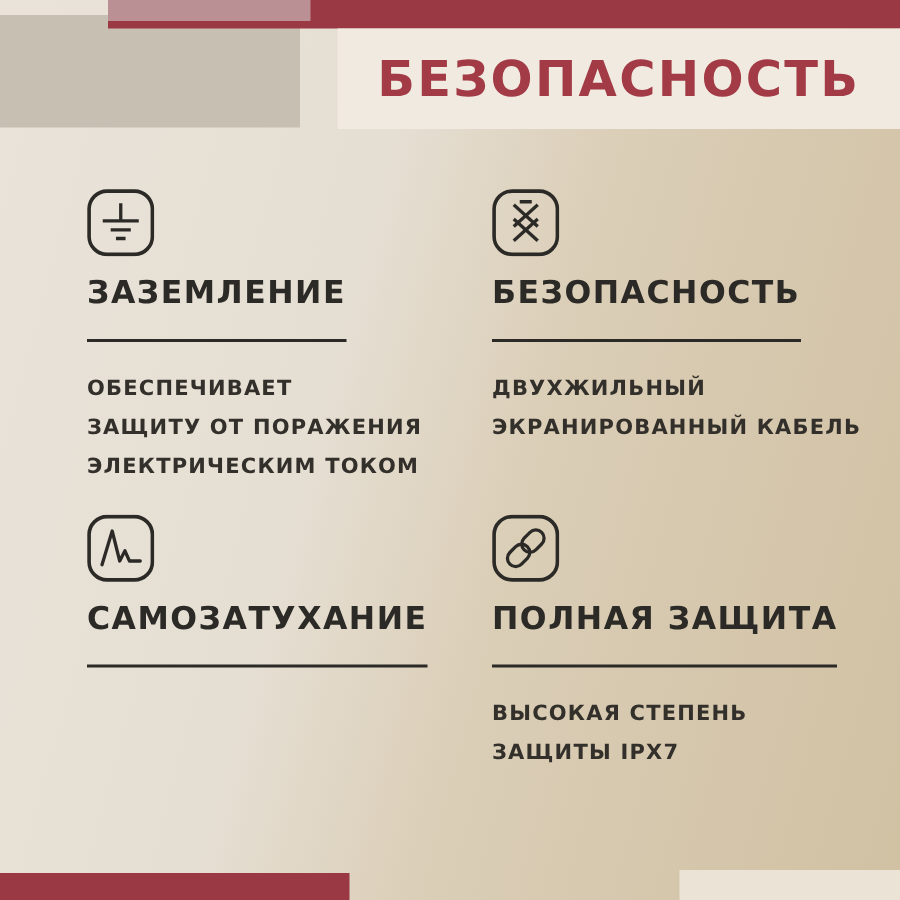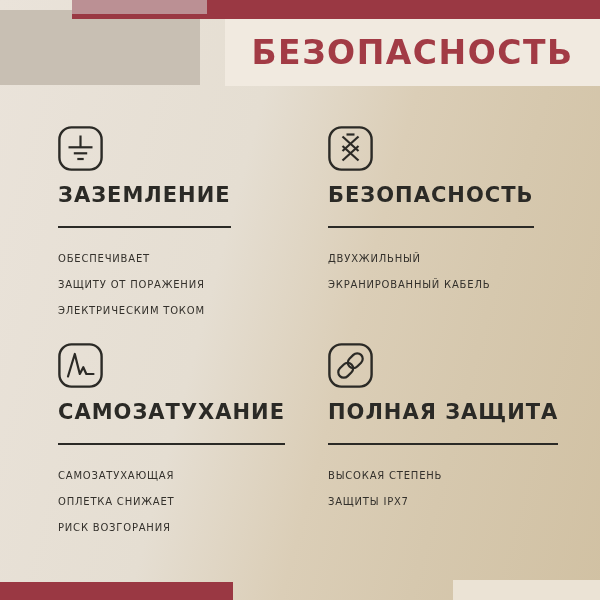--- a/index.html
+++ b/index.html
@@ -37,21 +37,21 @@
   #s4{left:328px; top:343px; width:258px;}
   .icon-box{width:45px; height:45px;}
   .icon-box svg{display:block;}
   .feature-title{
     display:inline-block; margin:14px 0 0 0; font-size:21px; font-weight:700;
     letter-spacing:1px; color:var(--ink); white-space:nowrap; line-height:1;
     padding-bottom:20px; border-bottom:2px solid var(--ink);
   }
   .feature-desc{margin-top:18px;}
   .desc-line{
-    font-size:10px; font-weight:400; letter-spacing:0.8px; line-height:26px;
+    font-size:14px; font-weight:700; letter-spacing:0.8px; line-height:26px;
     color:#33302b; white-space:nowrap;
   }
   .glyph{stroke:var(--ink); fill:none; stroke-width:2.2;}
   .icon-frame{stroke:var(--ink); fill:none; stroke-width:2.4;}
 </style>
 </head>
 <body>
 
 <div id="canvas">
 
@@ -102,25 +102,20 @@
   </section>
 
   <section class="feature" id="s3">
     <div class="icon-box">
       <svg width="45" height="45" viewBox="0 0 45 45">
         <rect class="icon-frame" x="1.4" y="1.4" width="42.2" height="42.2" rx="12"></rect>
         <path class="glyph" stroke-linejoin="round" stroke-linecap="round" d="M10 33.5 L16.8 11 L21.8 31 L25.3 24.2 L28.3 31 L35.5 31"></path>
       </svg>
     </div>
     <h2 class="feature-title">САМОЗАТУХАНИЕ</h2>
-    <div class="feature-desc">
-      <div class="desc-line">САМОЗАТУХАЮЩАЯ</div>
-      <div class="desc-line">ОПЛЕТКА СНИЖАЕТ</div>
-      <div class="desc-line">РИСК ВОЗГОРАНИЯ</div>
-    </div>
   </section>
 
   <section class="feature" id="s4">
     <div class="icon-box">
       <svg width="45" height="45" viewBox="0 0 45 45">
         <rect class="icon-frame" x="1.4" y="1.4" width="42.2" height="42.2" rx="12"></rect>
         <g transform="rotate(-45 22.5 22.5)">
           <rect class="glyph" x="7.5" y="17" width="16.5" height="11" rx="5.5"></rect>
           <rect class="glyph" x="21" y="17" width="16.5" height="11" rx="5.5"></rect>
         </g>

